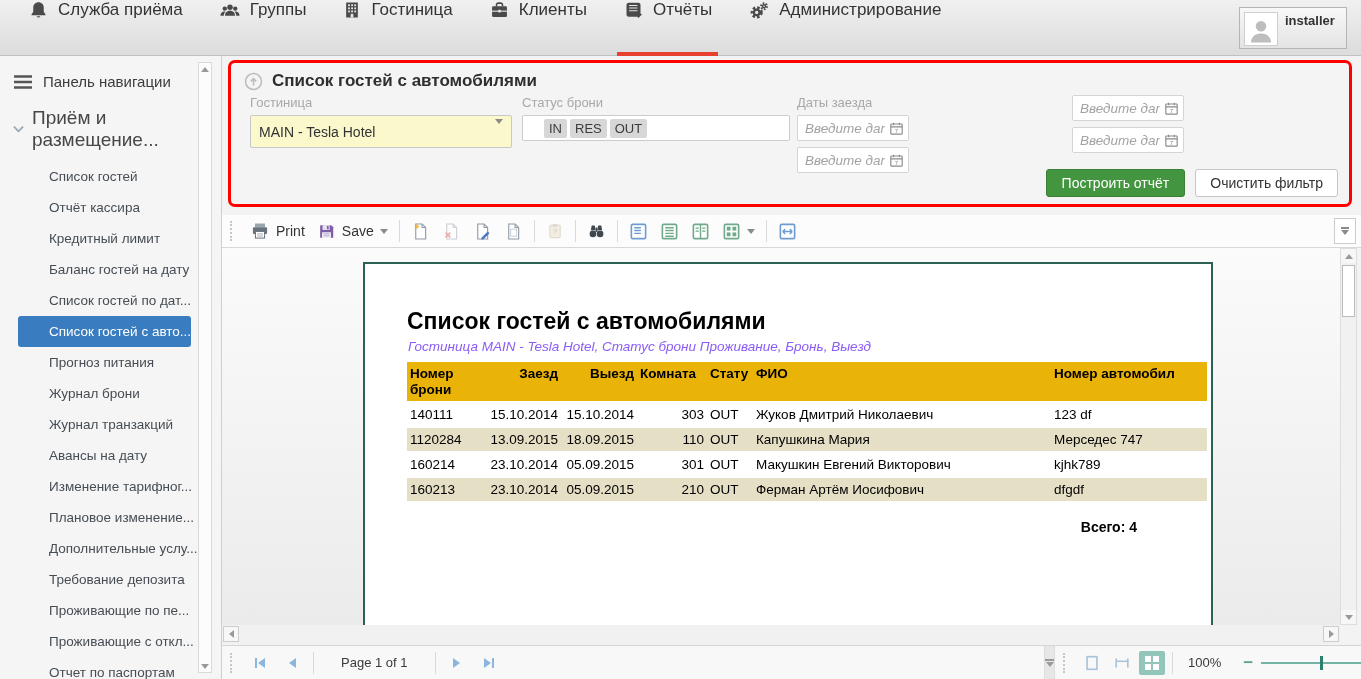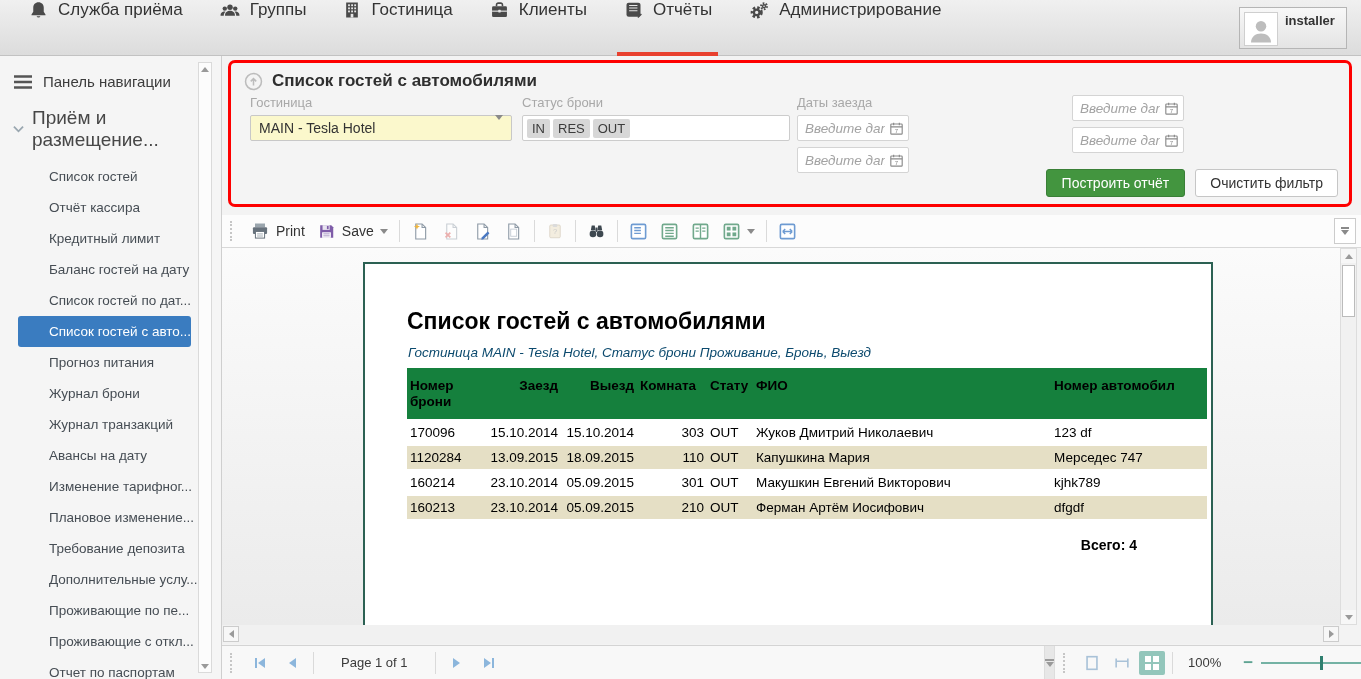--- a/index.html
+++ b/index.html
@@ -47,28 +47,28 @@
     border:3px solid #fe0000;border-radius:7px;background:#f4f4f4;box-sizing:content-box;
     padding:0;
   }
   .fp-head{display:flex;align-items:center;gap:9px;margin:8px 0 4px 13px;}
   .fp-title{font-size:17px;font-weight:bold;color:#2e2e2e;}
   .fp-form{display:flex;margin-left:19px;margin-top:4px;}
   .fp-col{display:flex;flex-direction:column;}
   .fp-col1{width:272px;}.fp-col2{width:275px;}.fp-col3{width:275px;}.fp-col4{width:275px;}
   .fp-label{font-size:13px;color:#a8a8a8;margin-bottom:5px;}
   .hotel-select{
-    width:262px;height:26px;background:#fbf8cc;border:1px solid #c8c8c8;border-radius:2px;
+    width:262px;height:33px;background:#fbf8cc;border:1px solid #c8c8c8;border-radius:2px;
     display:flex;align-items:center;font-size:14px;color:#333;padding:0 8px;box-sizing:border-box;cursor:pointer;
   }
   .hotel-select .caret{margin-left:auto;}
   .caret-down{width:0;height:0;border-left:4px solid transparent;border-right:4px solid transparent;border-top:5px solid #8a8a8a;}
   .status-input{
     width:268px;height:26px;background:#fff;border:1px solid #ccc;border-radius:2px;
-    display:flex;align-items:center;gap:3px;padding:0 4px;box-sizing:border-box;cursor:text;
+    display:flex;align-items:center;gap:3px;padding:0 21px;box-sizing:border-box;cursor:text;
   }
   .chip{background:#d7d7d7;color:#3b3b3b;font-size:13px;padding:2px 5px;border-radius:2px;cursor:pointer;}
   .date-input{
     width:112px;height:26px;background:#fff;border:1px solid #d4d4d4;border-radius:2px;
     display:flex;align-items:center;padding:0 5px;box-sizing:border-box;margin-bottom:6px;
   }
   .date-input input{
     border:none;outline:none;width:80px;font-size:13.5px;font-family:inherit;background:transparent;color:#333;
   }
   .date-input input::placeholder{color:#a3a3a3;font-style:italic;}
@@ -89,23 +89,23 @@
   
   .canvas{
     position:absolute;left:0;right:21px;top:192px;height:377px;overflow:hidden;
     background:linear-gradient(180deg,#fbfbfb,#ebebeb);
   }
   .page{
     position:absolute;left:141px;top:14px;width:846px;height:640px;
     background:#fff;border:2px solid #2c6153;box-sizing:content-box;
   }
   .rp-title{margin:44px 0 0 42px;font-size:23px;font-weight:bold;color:#000;}
-  .rp-subtitle{margin:10px 0 0 43px;font-size:13.5px;font-style:italic;color:#0c4a6e;}
+  .rp-subtitle{margin:4px 0 0 43px;font-size:13.5px;font-style:italic;color:#8b5cf6;}
   .rp-table{margin:8px 0 0 42px;width:758px;border-collapse:collapse;font-size:13.5px;color:#000;table-layout:fixed;}
-  .rp-table th{background:#15803d;font-weight:bold;text-align:left;padding:10px 3px;vertical-align:top;line-height:1.15;}
+  .rp-table th{background:#eab308;font-weight:bold;text-align:left;padding:4px 3px;vertical-align:top;line-height:1.15;}
   .rp-table td{padding:4px 3px;}
   .rp-table tr{border-bottom:2px solid #fff;}
   .rp-table tr.alt td{background:#e5dfc5;}
   .col-booking{width:62px;} .col-in{width:80px;text-align:right;} .col-out{width:70px;text-align:right;}
   .col-room{width:64px;text-align:right;} .col-status{width:40px;} .col-name{width:292px;} .col-car{width:150px;}
   th.col-in,th.col-out{text-align:right;} td.col-in,td.col-out,td.col-room{text-align:right;}
   .rp-total{width:772px;margin-top:16px;text-align:right;font-weight:bold;font-size:14px;color:#000;}
   
   .vscroll{position:absolute;right:4px;top:192px;width:17px;height:377px;background:#f1f1f1;border:1px solid #ddd;box-sizing:border-box;}
   .vscroll .arr{position:absolute;left:0;width:15px;height:14px;display:flex;align-items:center;justify-content:center;cursor:pointer;background:#f7f7f7;}
@@ -248,22 +248,22 @@
       <div class="sb-item">Кредитный лимит</div>
       <div class="sb-item">Баланс гостей на дату</div>
       <div class="sb-item">Список гостей по дат...</div>
       <div class="sb-item selected">Список гостей с авто...</div>
       <div class="sb-item">Прогноз питания</div>
       <div class="sb-item">Журнал брони</div>
       <div class="sb-item">Журнал транзакций</div>
       <div class="sb-item">Авансы на дату</div>
       <div class="sb-item">Изменение тарифног...</div>
       <div class="sb-item">Плановое изменение...</div>
+      <div class="sb-item">Дополнительные услу...</div>
       <div class="sb-item">Требование депозита</div>
-      <div class="sb-item">Дополнительные услу...</div>
       <div class="sb-item">Проживающие по пе...</div>
       <div class="sb-item">Проживающие с откл...</div>
       <div class="sb-item">Отчет по паспортам</div>
     </div>
   <div class="sb-scroll">
     <div class="arr" style="top:0;">
         <span class="tri-up"></span>
       </div>
     <div class="arr" style="bottom:0;">
         <span class="tri-down"></span>
@@ -474,21 +474,21 @@
               <th class="col-in">Заезд</th>
               <th class="col-out">Выезд</th>
               <th class="col-room">Комната</th>
               <th class="col-status">Стату</th>
               <th class="col-name">ФИО</th>
               <th class="col-car">Номер автомобил</th>
             </tr>
           </thead>
         <tbody id="report-tbody">
             <tr>
-              <td class="col-booking">170096</td>
+              <td class="col-booking">140111</td>
               <td class="col-in">15.10.2014</td>
               <td class="col-out">15.10.2014</td>
               <td class="col-room">303</td>
               <td class="col-status">OUT</td>
               <td class="col-name">Жуков Дмитрий Николаевич</td>
               <td class="col-car">123 df</td>
             </tr>
             <tr class="alt">
               <td class="col-booking">1120284</td>
               <td class="col-in">13.09.2015</td>

